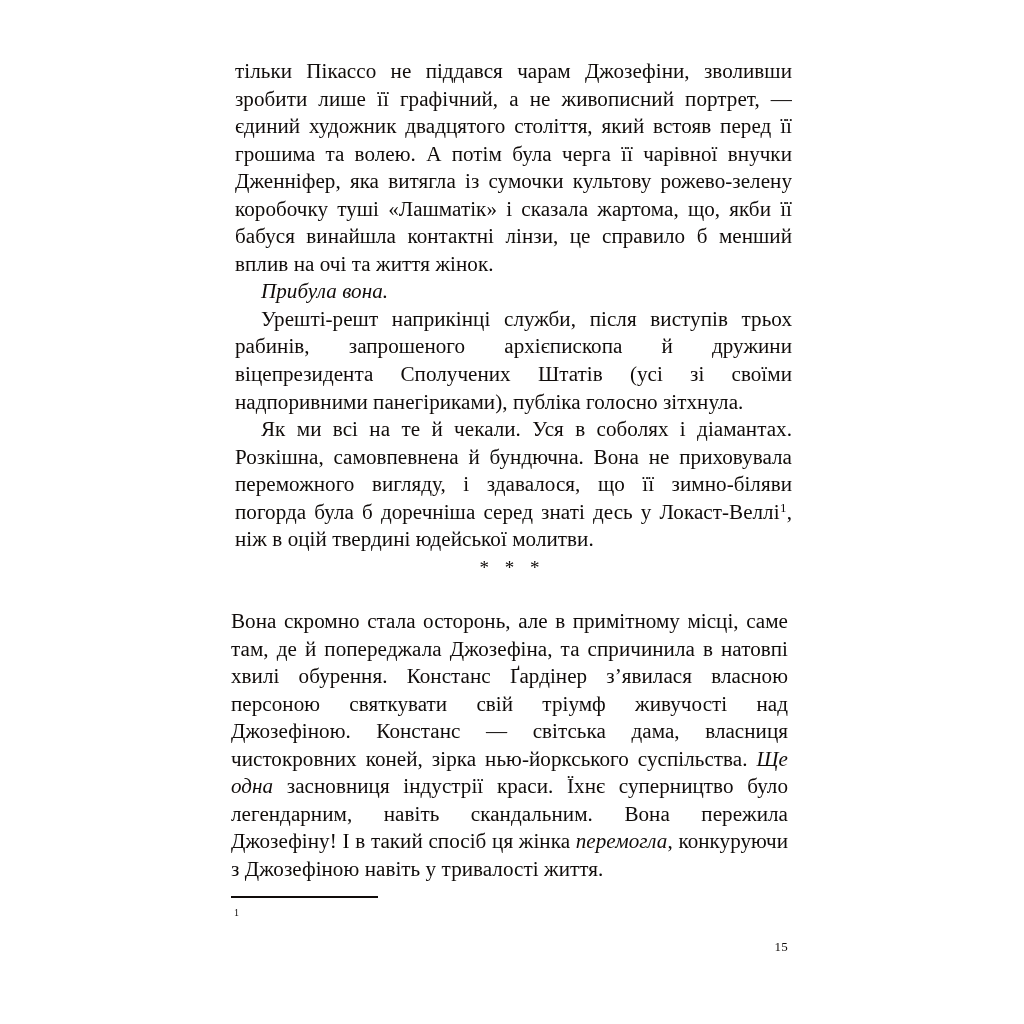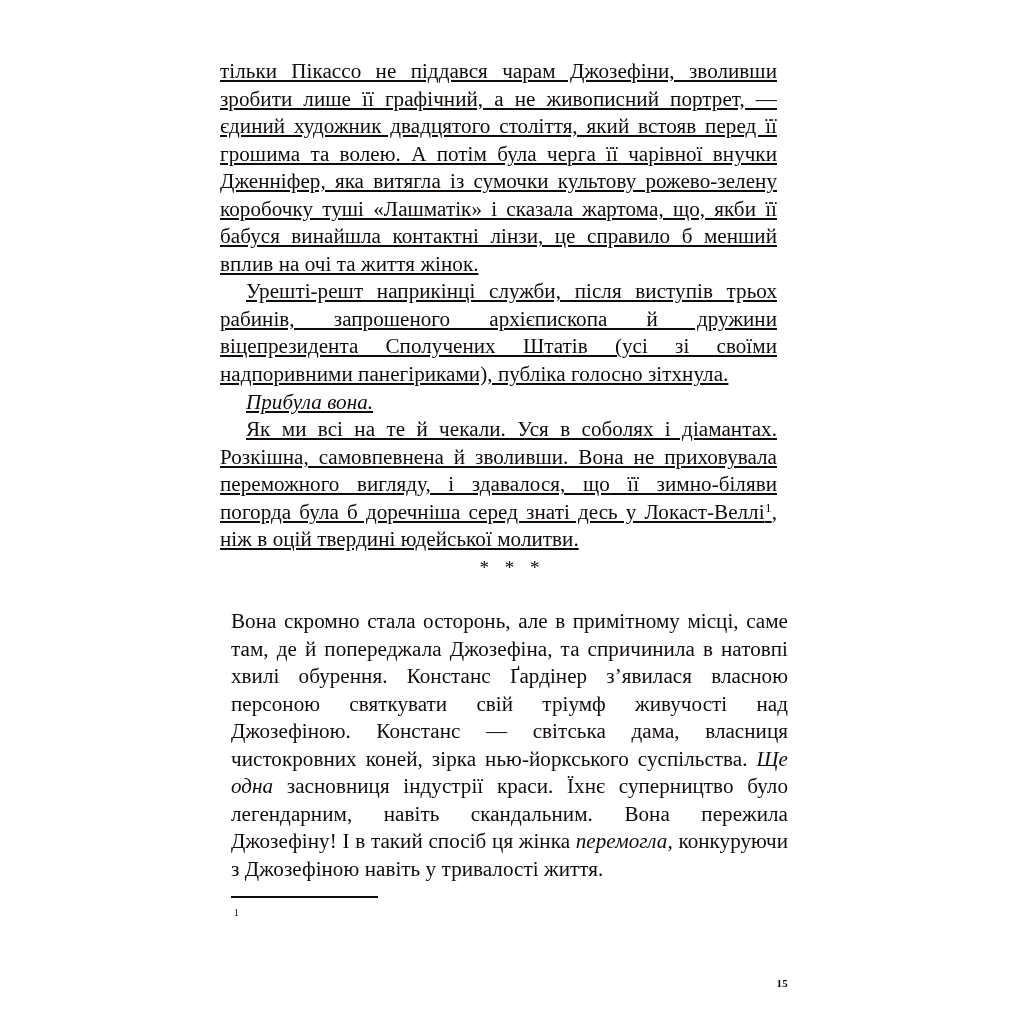--- a/index.html
+++ b/index.html
@@ -21,24 +21,23 @@
     position: absolute;
     left: 0;
     top: 0;
     width: 1024px;
     height: 1024px;
     background: #ffffff;
   }
 
   .text-block {
     position: absolute;
-    left: 220px;
+    left: 235px;
     top: 58px;
     width: 557px;
-    text-decoration: underline;
   }
 
   p.body-par {
     margin: 0;
     font-size: 21.1px;
     line-height: 27.55px;
     text-align: justify;
     text-justify: inter-word;
     letter-spacing: 0.04px;
     word-spacing: 0.1px;
@@ -113,48 +112,47 @@
     font-size: 10px;
     line-height: 19px;
   }
 
   .folio {
     position: absolute;
     left: 0;
     top: 936px;
     width: 788px;
     text-align: right;
-    font-size: 11px;
-    font-weight: bold;
+    font-size: 13px;
+    font-weight: normal;
     line-height: 22px;
     letter-spacing: 0.3px;
-    margin-top: 36px;
   }
 </style>
 </head>
 <body>
 
 <div class="page">
 
   <div class="text-block">
 
     <p class="body-par no-indent">
       <span>тільки Пікассо не піддався чарам Джозефіни, зволивши зробити лише її графічний, а не живописний портрет, — єдиний художник двадцятого століття, який встояв перед її грошима та волею. А потім була черга її чарівної внучки Дженніфер, яка витягла із сумочки культову рожево-зелену коробочку туші «Лашматік» і сказала жартома, що, якби її бабуся винайшла контактні лінзи, це справило б менший вплив на очі та життя жінок.</span>
     </p>
 
     <p class="body-par indent">
+      <span class="ital">Прибула вона.</span>
+    </p>
+
+    <p class="body-par indent">
       <span>Урешті-решт наприкінці служби, після виступів трьох рабинів, запрошеного архієпископа й дружини віцепрезидента Сполучених Штатів (усі зі своїми надпоривними панегіриками), публіка голосно зітхнула.</span>
     </p>
 
     <p class="body-par indent">
-      <span class="ital">Прибула вона.</span>
-    </p>
-
-    <p class="body-par indent">
-      <span>Як ми всі на те й чекали. Уся в соболях і діамантах. Розкішна, самовпевнена й зволивши. Вона не приховувала переможного вигляду, і здавалося, що її зимно-біляви погорда була б доречніша серед знаті десь у Локаст-Веллі</span><sup class="fn-ref">1</sup><span>, ніж в оцій твердині юдейської молитви.</span>
+      <span>Як ми всі на те й чекали. Уся в соболях і діамантах. Розкішна, самовпевнена й бундючна. Вона не приховувала переможного вигляду, і здавалося, що її зимно-біляви погорда була б доречніша серед знаті десь у Локаст-Веллі</span><sup class="fn-ref">1</sup><span>, ніж в оцій твердині юдейської молитви.</span>
     </p>
 
   </div>
 
   <div class="section-break">* * *</div>
 
   <div class="block-two">
     <p class="body-par no-indent">
       <span>Вона скромно стала осторонь, але в примітному місці, саме там, де й попереджала Джозефіна, та спричинила в натовпі хвилі обурення. Констанс Ґардінер з’явилася власною персоною святкувати свій тріумф живучості над Джозефіною. Констанс — світська дама, власниця чистокровних коней, зірка нью-йоркського суспільства. </span><span class="ital">Ще одна</span><span> засновниця індустрії краси. Їхнє суперництво було легендарним, навіть скандальним. Вона пережила Джозефіну! І в такий спосіб ця жінка </span><span class="ital">перемогла</span><span>, конкуруючи з Джозефіною навіть у тривалості життя.</span>
     </p>

